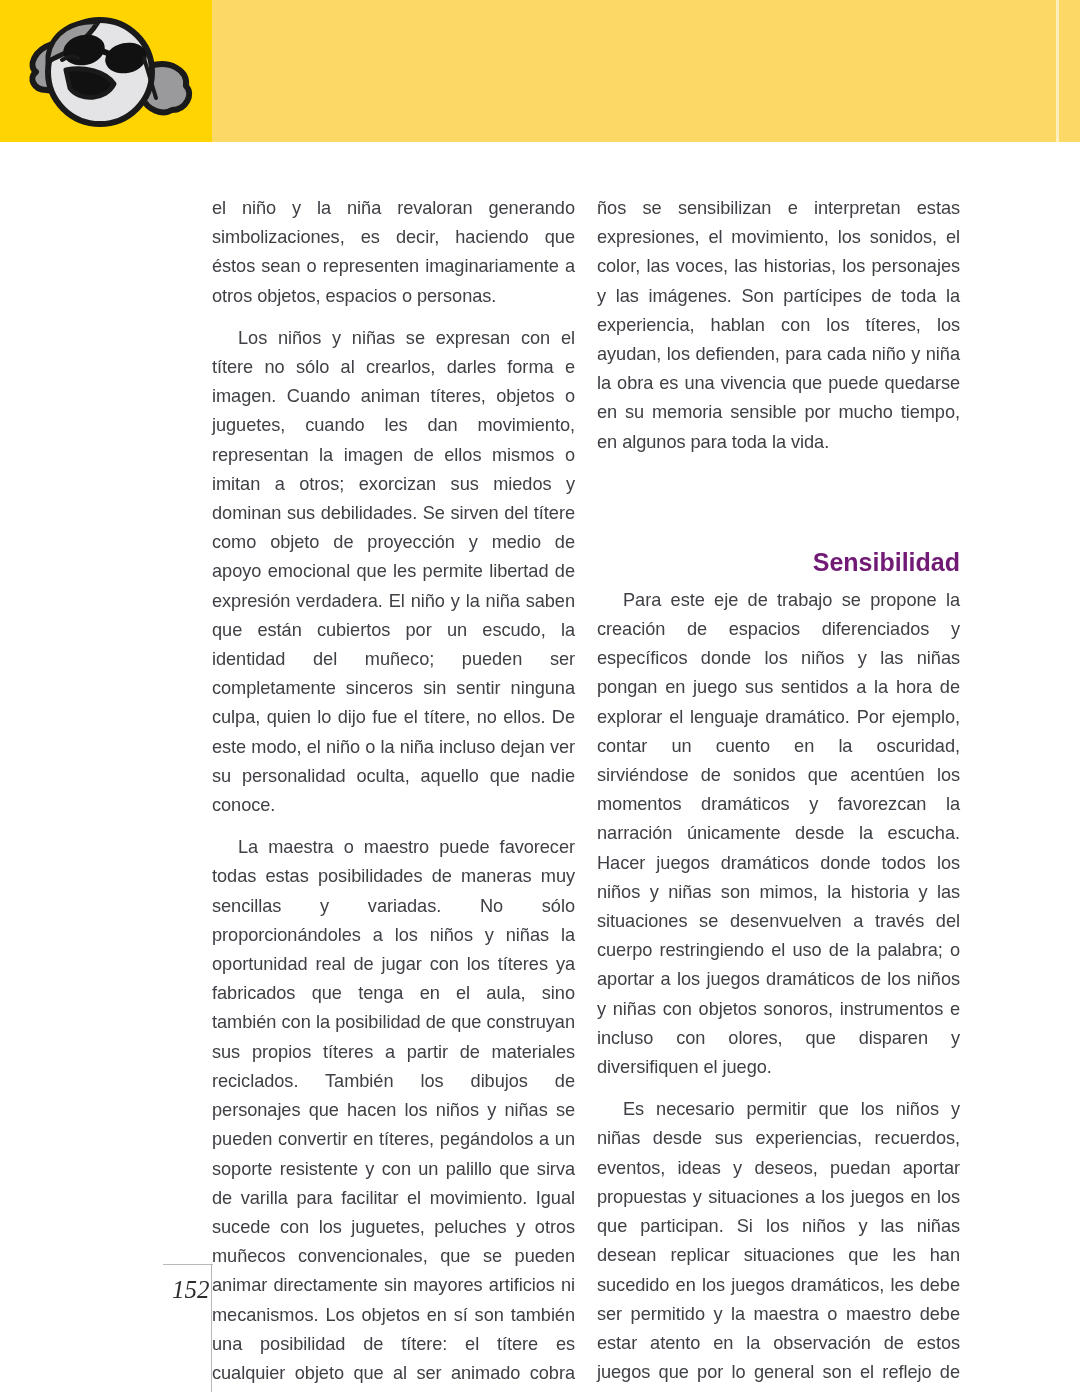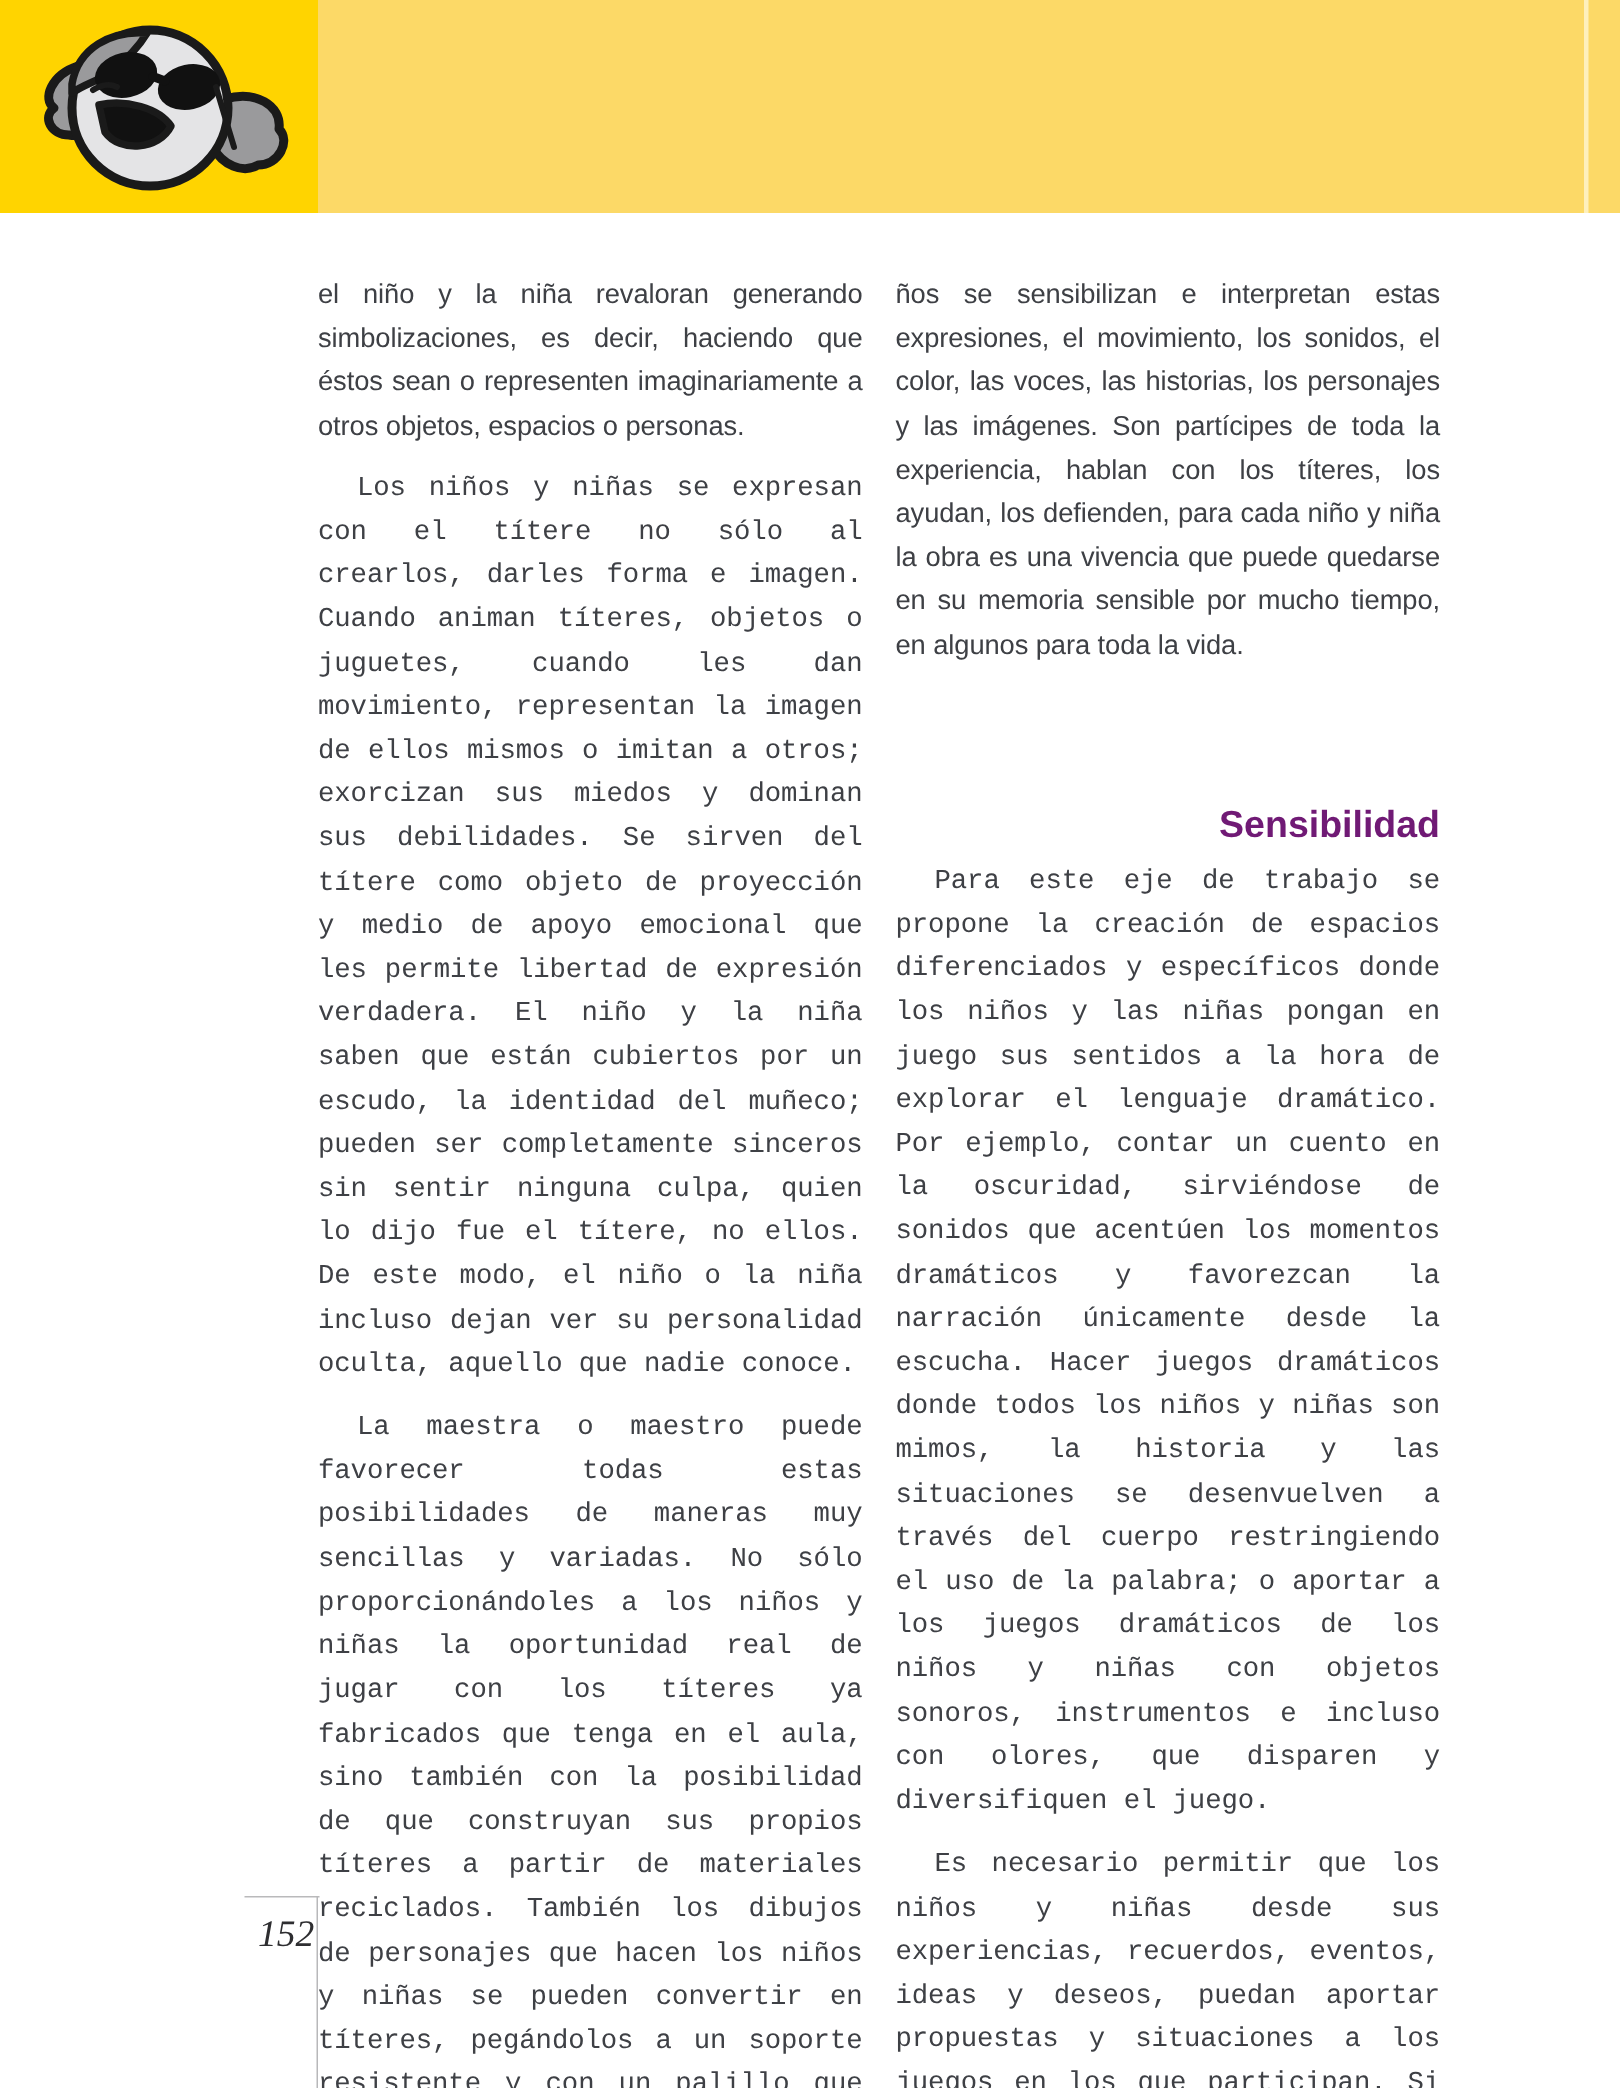--- a/index.html
+++ b/index.html
@@ -62,33 +62,32 @@
     top: 40px;
     width: 748px;
     display: flex;
     gap: 22px;
   }
   .col {
     width: 363px;
   }
 
   p.body-par {
-    margin: 0 0 13px 0;
+    margin: 12px 0 13px 0;
     font-size: 18.2px;
     line-height: 29.2px;
     color: #3E4045;
     text-align: justify;
     text-indent: 0;
     -webkit-hyphens: none;
     hyphens: none;
     letter-spacing: -0.05px;
   }
   p.body-par.indented {
     text-indent: 26px;
-    font-family: Liberation Mono, monospace;
   }
   p.body-par:last-child {
     margin-bottom: 0;
   }
 
   h2.section-heading {
     margin: 0;
     padding: 0;
     font-size: 23.5px;
     line-height: 27px;

